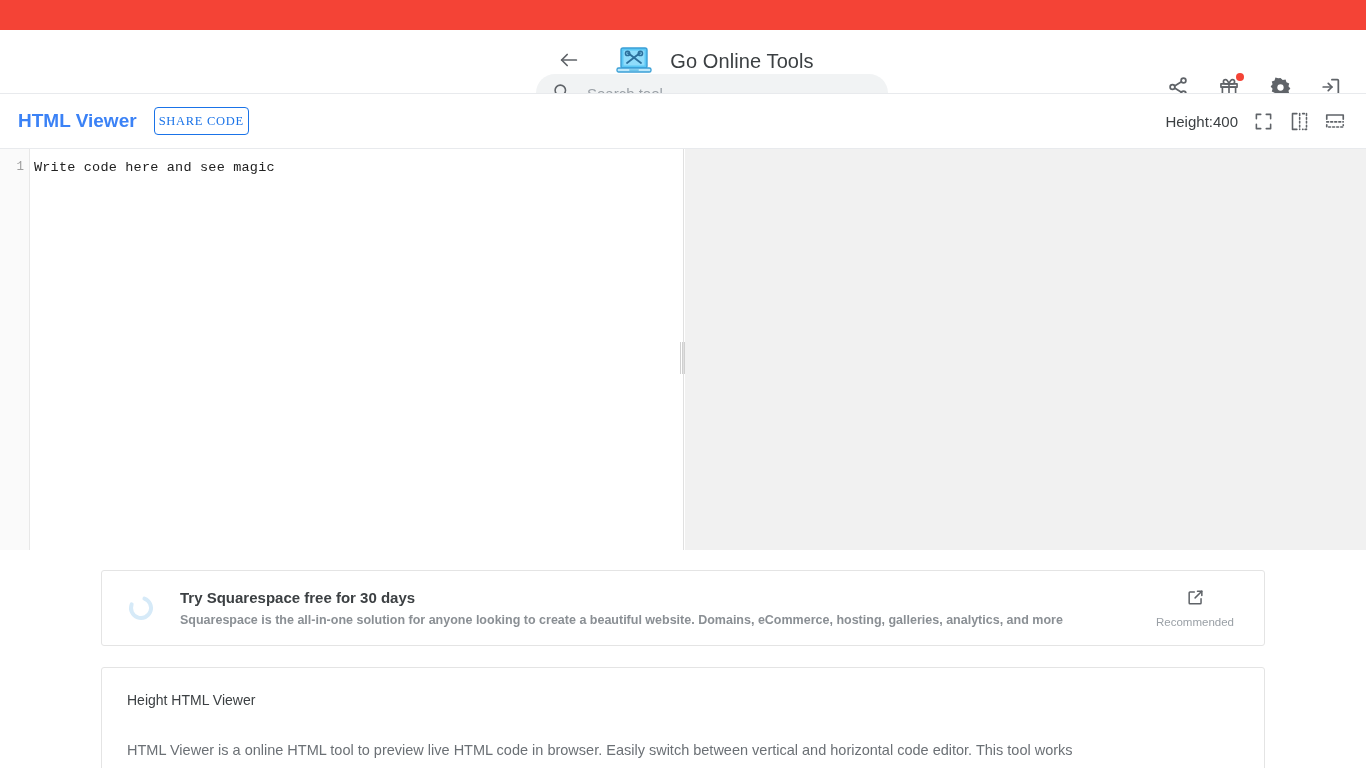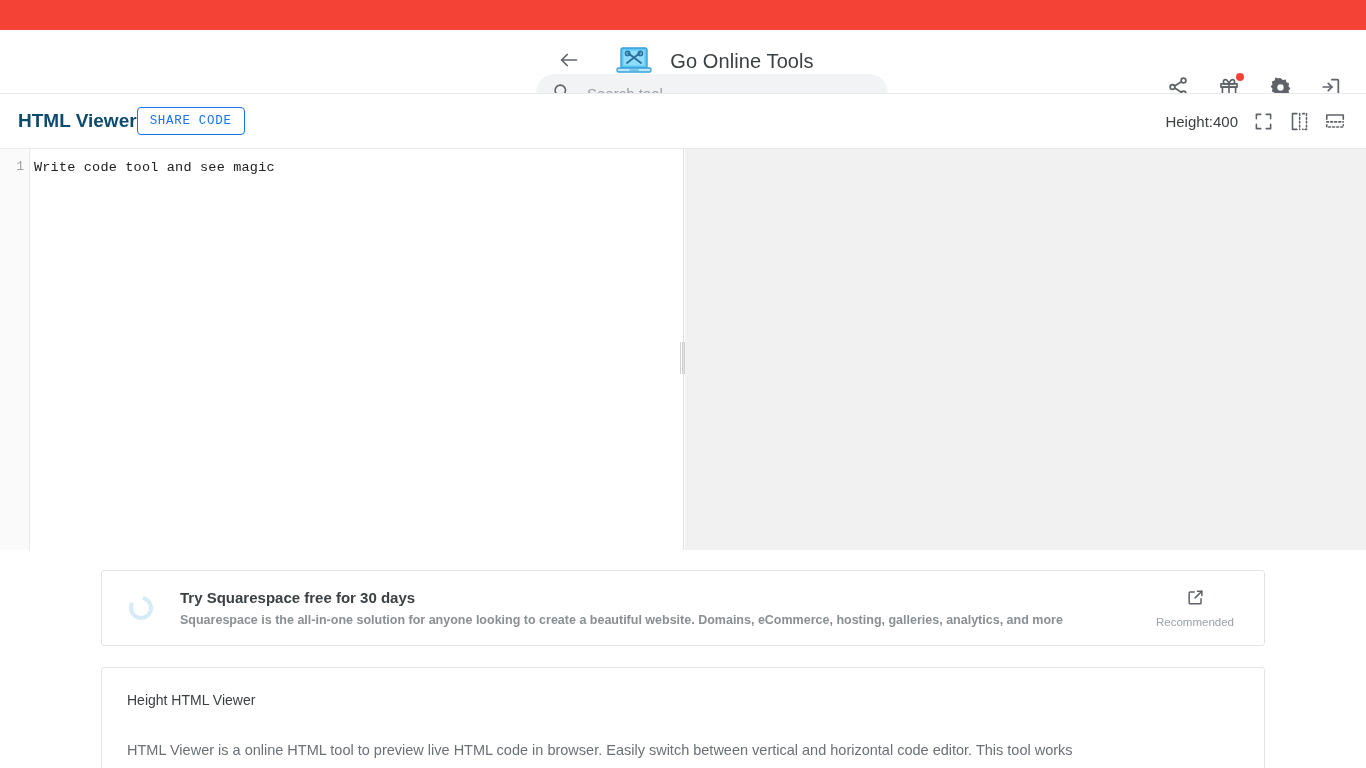--- a/index.html
+++ b/index.html
@@ -111,35 +111,36 @@
     border-top: 1px solid #e8eaed;
     border-bottom: 1px solid #e8eaed;
     display: flex;
     align-items: center;
     padding: 0 18px;
     position: relative;
   }
   .tool-title {
     font-size: 19px;
     font-weight: bold;
-    color: #0c4a6e;
+    color: #3b82f6;
   }
   .share-code-btn {
+    margin-left: 17px;
     height: 28px;
-    padding: 0 12px;
+    padding: 0 4px;
     border: 1px solid #1a73e8;
     border-radius: 4px;
     background: #ffffff;
     color: #1a73e8;
     font-size: 12.5px;
     letter-spacing: 0.7px;
     display: flex;
     align-items: center;
     cursor: pointer;
-    font-family: Liberation Mono, monospace;
+    font-family: Liberation Serif, serif;
   }
   .tool-right {
     position: absolute;
     right: 20px;
     display: flex;
     align-items: center;
     gap: 14px;
   }
   .height-label {
     font-size: 15px;
@@ -412,21 +413,21 @@
     </div>
   </div>
 </div>
 
 <div class="workspace">
 
   <div class="editor-pane">
     <div class="gutter">
       <div class="line-no">1</div>
     </div>
-    <div class="code-area" contenteditable="true" spellcheck="false" style="">Write code tool and see magic</div>
+    <div class="code-area" contenteditable="true" spellcheck="false" style="">Write code here and see magic</div>
   </div>
 
   <div class="splitter">
     <div class="splitter-grip">
       <i></i>
         <i></i>
         <i></i>
     </div>
   </div>
 

